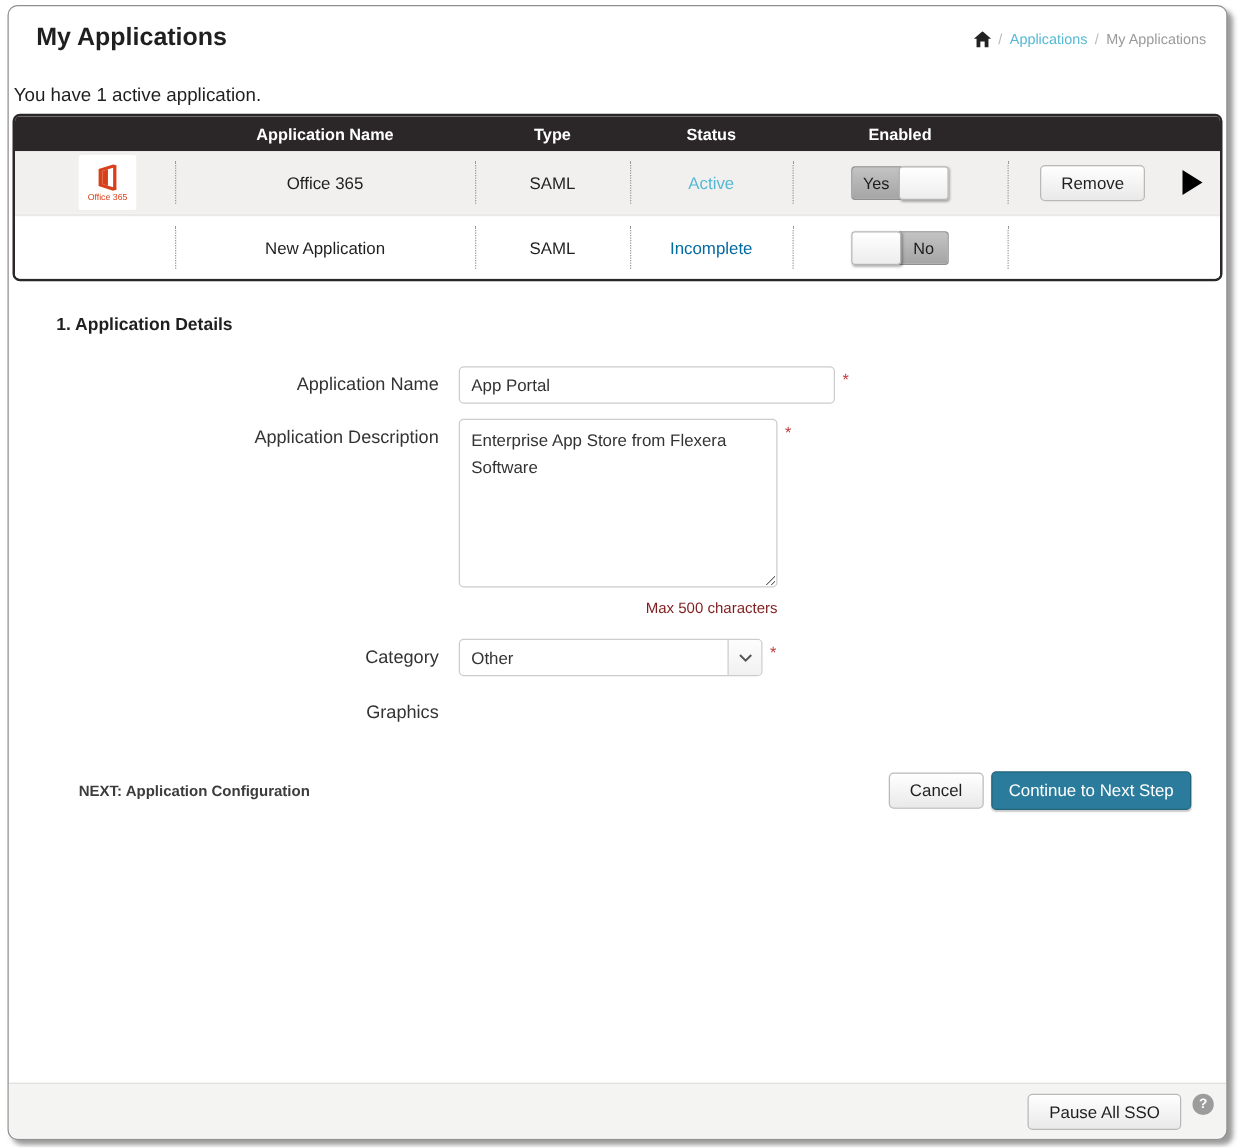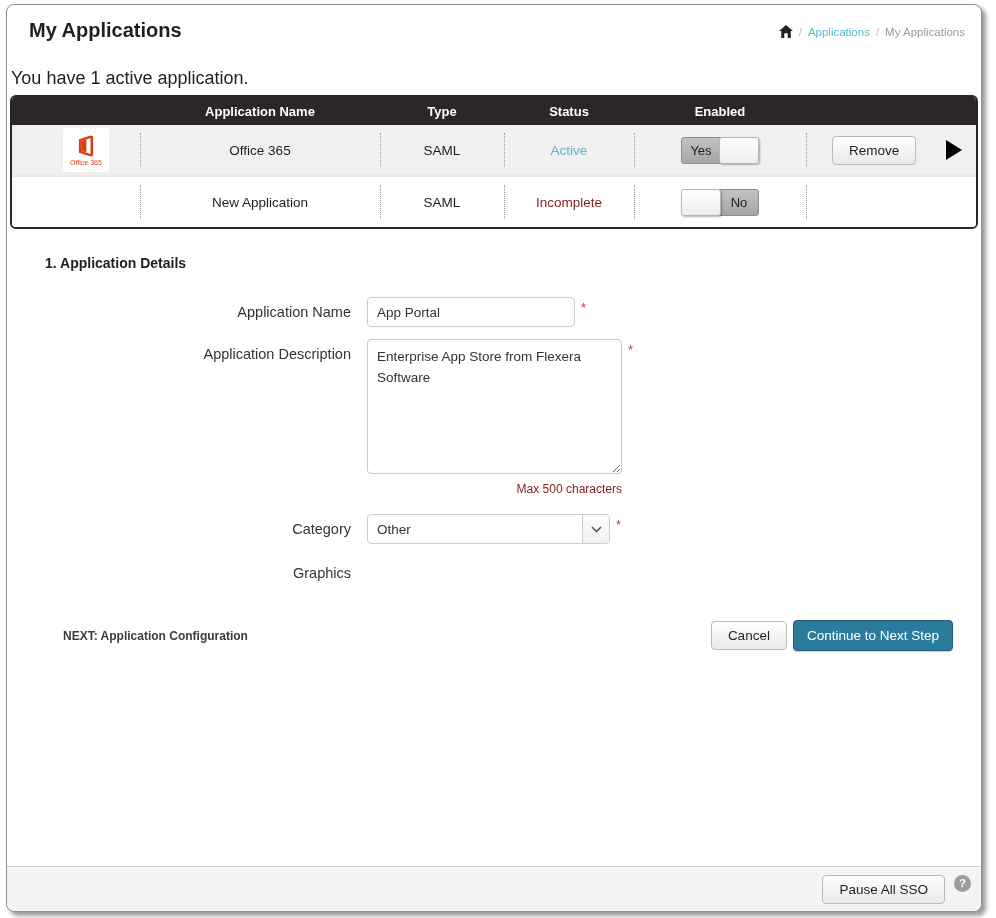--- a/index.html
+++ b/index.html
@@ -11,40 +11,40 @@
 
   
   .page-header { display:flex; align-items:flex-start; justify-content:space-between; padding:14px 16px 0 22px; }
   .page-title { font-size:20px; font-weight:bold; color:#1f1f1f; }
   .breadcrumb { display:flex; align-items:center; gap:6px; font-size:11.5px; margin-top:6px; color:#999; }
   .crumb-home svg { display:block; }
   .crumb-sep { color:#bbb; }
   .crumb-link { color:#55b9d4; text-decoration:none; cursor:pointer; }
   .crumb-current { color:#9a9a9a; }
 
-  .subtitle { margin:26px 0 6px 4px; font-size:18px; color:#1f1f1f; }
+  .subtitle { margin:26px 0 6px 4px; font-size:15px; color:#1f1f1f; }
 
   
   .app-table { margin:0 3px; border:2px solid #2b2728; border-radius:6px; overflow:hidden; }
   .thead { display:flex; align-items:center; height:28px; background:#2b2728; color:#fff;
            font-size:13px; font-weight:bold; }
   .trow { display:flex; align-items:center; height:50px; }
   .row-active { background:#f1f0ef; }
   .row-new { background:#fff; border-top:2px solid #e9e9e9; }
   .cell { display:flex; align-items:center; justify-content:center; height:100%; position:relative; box-sizing:border-box; }
   .c-icon { width:128px; }
   .c-name { width:240px; }
   .c-type { width:124px; }
   .c-status { width:130px; }
   .c-enabled { width:172px; }
   .c-actions { flex:1; justify-content:flex-start; padding-left:14px; }
   .trow .cell + .cell::before { content:""; position:absolute; left:0; top:8px; bottom:8px; border-left:1px dotted #9a9a9a; }
   .cell-text { font-size:13.5px; color:#1f1f1f; }
   .status-active { color:#55b9d4; }
-  .status-incomplete { color:#7f1d1d; }
+  .status-incomplete { color:#0369a1; }
 
   .office-tile { width:46px; height:44px; background:#fff; border-radius:2px; display:flex; flex-direction:column;
                  align-items:center; justify-content:center; margin-left:20px; }
   .office-label { font-size:7px; color:#d8401c; margin-top:1px; white-space:nowrap; }
 
   
   .toggle { display:flex; width:78px; height:27px; }
   .tseg { box-sizing:border-box; width:40px; display:flex; align-items:center; justify-content:center;
           font-size:13px; color:#1c1c1c; }
   .tseg-gray-l { background:linear-gradient(#c3c3c3,#a5a5a5); border:1px solid #8f8f8f; border-radius:3px 0 0 3px; }
@@ -59,21 +59,21 @@
   .row-remove { margin-left:12px; }
   .arrow-right { width:0; height:0; border-left:16px solid #000; border-top:10px solid transparent;
                  border-bottom:10px solid transparent; margin-left:30px; }
 
   
   .section-title { margin:26px 0 0 38px; font-size:14px; font-weight:bold; color:#1f1f1f; }
   .app-form { margin-top:26px; }
   .form-row { display:flex; align-items:flex-start; margin-bottom:12px; }
   .form-label { flex:none; width:344px; text-align:right; padding-right:16px; font-size:14.5px; color:#333;
                 line-height:30px; }
-  .text-input { box-sizing:border-box; width:208px; height:30px; border:1px solid #ccc; border-radius:4px;
+  .text-input { box-sizing:border-box; width:301px; height:30px; border:1px solid #ccc; border-radius:4px;
                 padding:0 9px; font-size:13.5px; color:#333; font-family:inherit; outline:none; }
   .desc-area { box-sizing:border-box; width:255px; height:135px; border:1px solid #ccc; border-radius:4px;
                padding:7px 9px; font-size:13.5px; line-height:1.55; color:#333; font-family:inherit;
                resize:both; outline:none; }
   .req { color:#c23b3b; font-size:13px; margin:3px 0 0 6px; }
   .hint-right { width:255px; text-align:right; color:#7f1d1d; font-size:12px; margin-top:4px; }
   .row-category { margin-top:18px; }
   .select { box-sizing:border-box; display:flex; align-items:stretch; width:243px; height:30px; background:#fff;
             border:1px solid #ccc; border-radius:4px; cursor:pointer; overflow:hidden; }
   .select-value { flex:1; display:flex; align-items:center; padding-left:9px; font-size:13.5px; color:#333; }

